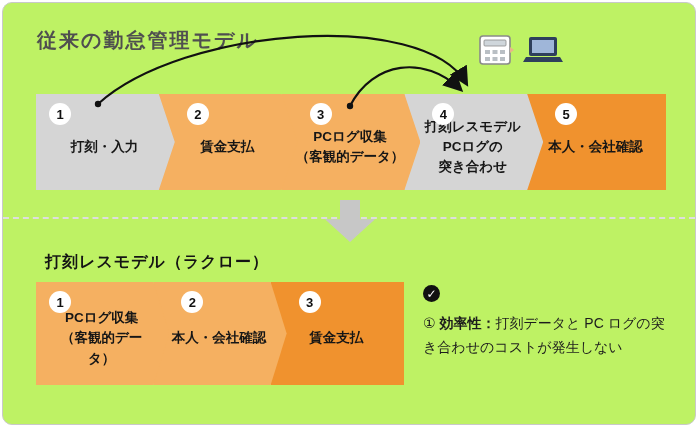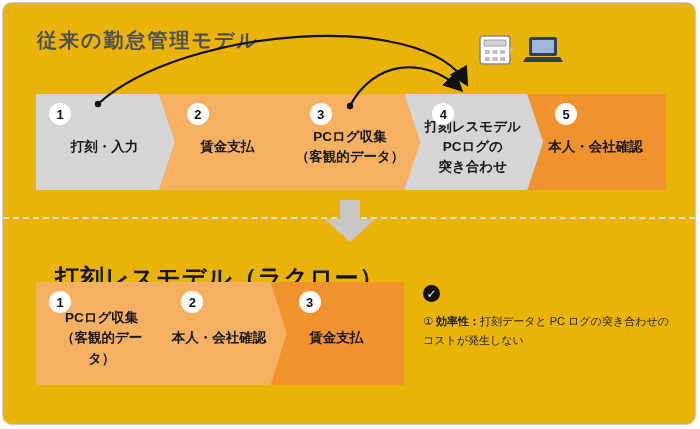--- a/index.html
+++ b/index.html
@@ -1,33 +1,33 @@
 <!DOCTYPE html>
 <html style="--gray-block: #d5d5d5; --light-orange: #f5b061; --orange: #f0922e; --arrow-gray: #c7c7c7;"><head>
 <meta charset="utf-8">
 <style>
   html,body{margin:0;padding:0;background:#fff;}
   .canvas{
     position:relative;
     width:694px;height:423px;
     margin:2px;
-    background:#eab308;
+    background:#bef264;
     border:1.5px solid #c9c9c9;
     border-radius:10px;
     overflow:hidden;
     font-family:"Liberation Sans","DejaVu Sans",sans-serif;
     box-sizing:border-box;
   }
   .top-title{
     position:absolute;left:34px;top:24px;
     font-size:20px;font-weight:700;color:#4f4f4f;letter-spacing:2px;margin:0;
   }
   .bottom-title{
     position:absolute;left:34px;top:241px;
-    font-size:24px;font-weight:700;color:#141414;letter-spacing:1px;margin:18px;
+    font-size:16px;font-weight:700;color:#141414;letter-spacing:1px;margin:8px;
   }
   .icons-group{position:absolute;left:476px;top:32px;display:flex;gap:7px;align-items:flex-end;z-index:12;}
   .arrows-overlay{position:absolute;left:0;top:0;z-index:20;pointer-events:none;}
   .chevron-row{position:absolute;display:flex;}
   .row-top{left:33px;top:91px;width:630px;height:96px;}
   .row-bottom{left:33px;top:279px;width:368px;height:103px;}
   .chev{
     position:relative;flex:1 1 0;
     display:flex;align-items:center;justify-content:center;
     clip-path:polygon(0 0, calc(100% - 16px) 0, 100% 50%, calc(100% - 16px) 100%, 0 100%);
@@ -60,21 +60,21 @@
     background:var(--arrow-gray,#c7c7c7);z-index:5;
     clip-path:polygon(30% 0, 70% 0, 70% 46%, 100% 46%, 50% 100%, 0 46%, 30% 46%);
   }
   .merits-panel{position:absolute;left:420px;top:282px;width:254px;}
   .merits-title{display:flex;align-items:center;gap:7px;font-size:15px;font-weight:700;color:#111;}
   .check-circle{
     display:inline-flex;width:17px;height:17px;border-radius:50%;
     background:#111;color:#fff;font-size:12px;font-weight:700;
     align-items:center;justify-content:center;flex:0 0 auto;
   }
-  .merit-item{margin:10px 0 0 0;font-size:11px;line-height:1.7;color:#1d1d1d;}
+  .merit-item{margin:10px 0 0 0;font-size:14px;line-height:1.7;color:#1d1d1d;}
   .merit-item b{font-weight:700;}
 </style>
 </head>
 <body>
 
 <div class="canvas">
 
   <svg class="arrows-overlay" width="700" height="135" viewBox="0 0 700 135">
     <defs>
       <marker id="ah" markerWidth="9" markerHeight="9" refX="7" refY="4.5" orient="auto">

